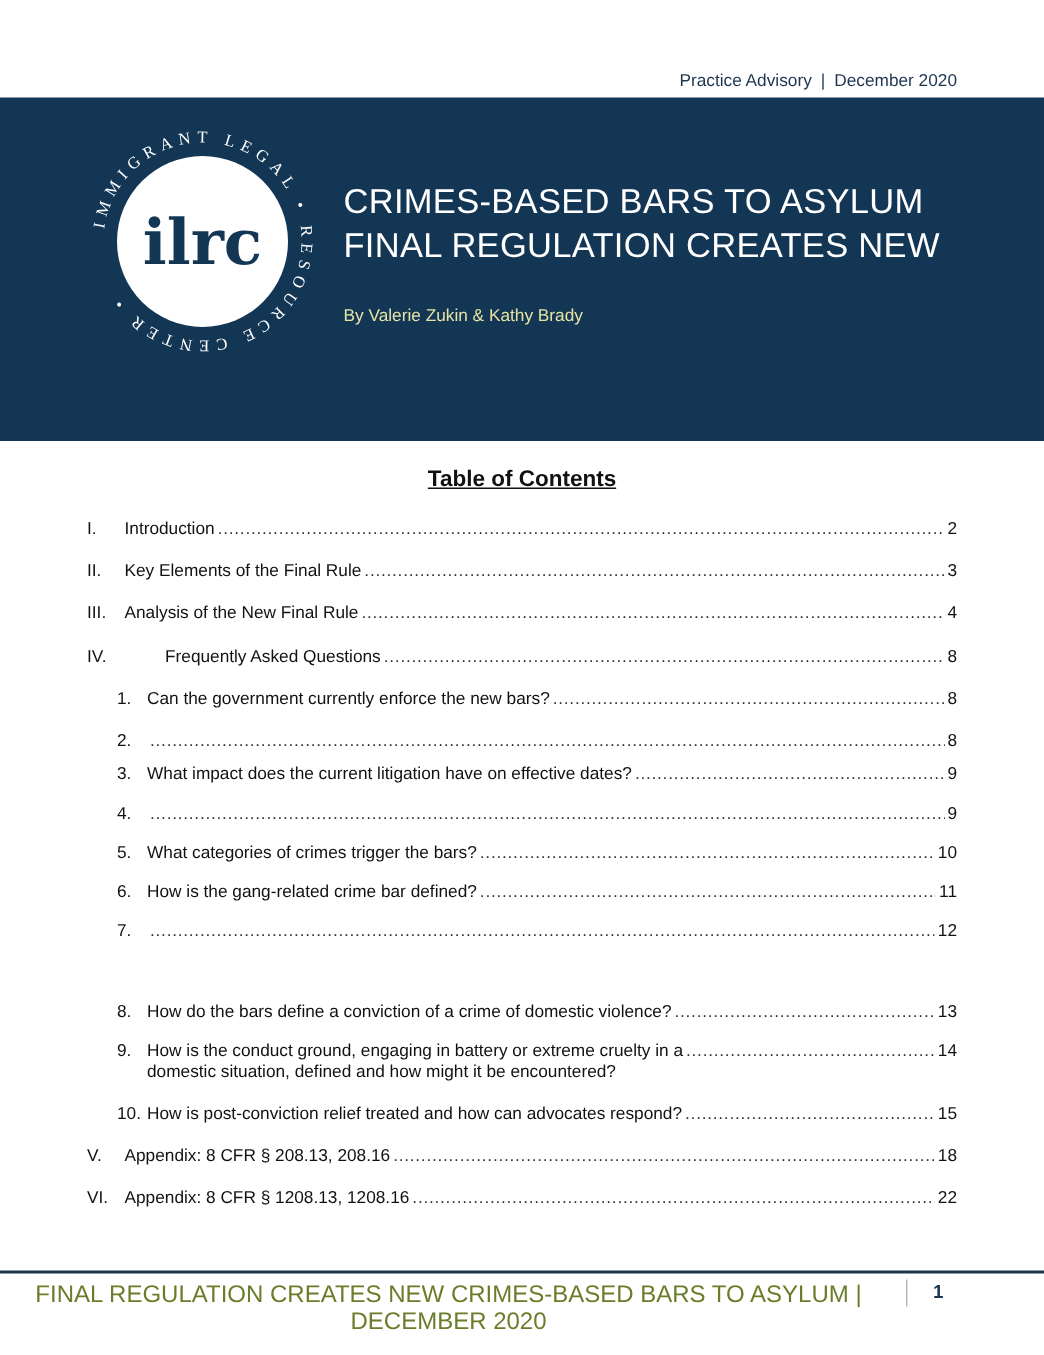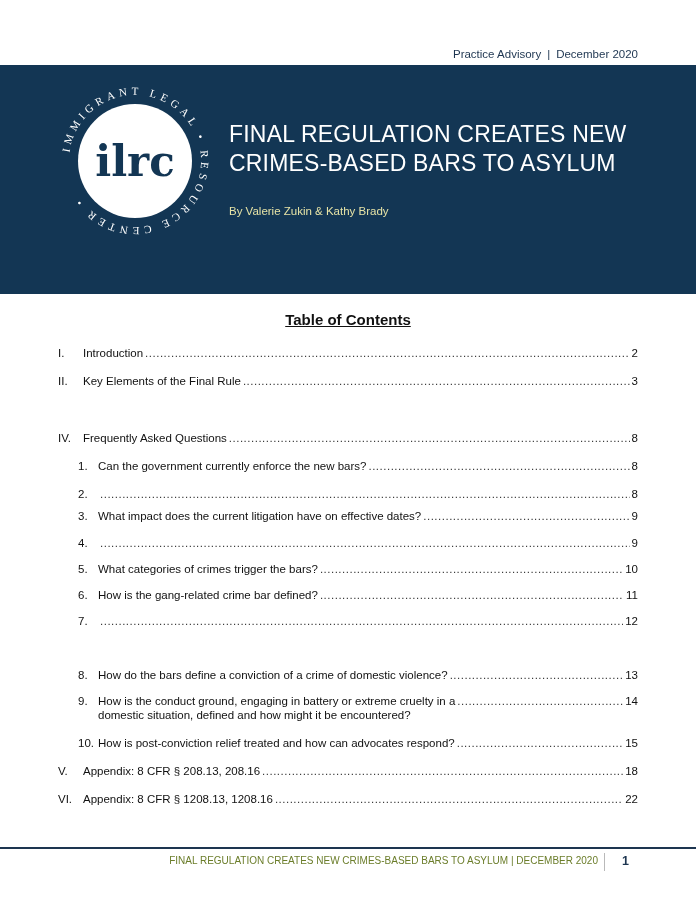--- a/index.html
+++ b/index.html
@@ -49,21 +49,21 @@
   }
   .entry .dots::after {
     content: "........................................................................................................................................................................................................................................................";
   }
   .entry .page { flex: 0 0 auto; text-align: right; }
   .footer-rule {
     position: absolute; left: 0; top: 847px; width: 696px; height: 2px; background: #1d3550;
   }
   .footer-text {
     position: absolute; top: 855px; right: 98px;
-    font-size: 10px; color: #6b7d2a; text-align: center;
+    font-size: 16px; color: #6b7d2a; text-align: center;
   }
   .footer-bar {
     position: absolute; top: 853px; left: 604px; width: 1px; height: 18px; background: #b9b9b9;
   }
   .footer-page {
     position: absolute; top: 854px; left: 622px;
     font-size: 12.5px; font-weight: bold; color: #1d3550;
   }
 </style>
 </head>
@@ -80,22 +80,22 @@
     <path id="ringpath" d="M77,77 m-66,0 a66,66 0 1,1 132,0 a66,66 0 1,1 -132,0"></path>
   </defs>
   <circle cx="77" cy="77" r="57" fill="#ffffff"></circle>
   <text font-family="Liberation Serif, serif" font-size="11" fill="#ffffff" letter-spacing="4.2">
     <textPath href="#ringpath" startOffset="2%">IMMIGRANT LEGAL • RESOURCE CENTER •</textPath>
   </text>
   <text x="77" y="92" text-anchor="middle" font-family="DejaVu Serif, serif" font-weight="bold" font-size="42" fill="#133654">ilrc</text>
 </svg>
 
 <div class="title">
+  <div>CRIMES-BASED BARS TO ASYLUM</div>
   <div>FINAL REGULATION CREATES NEW</div>
-  <div>CRIMES-BASED BARS TO ASYLUM</div>
 </div>
 <div class="authors">By Valerie Zukin &amp; Kathy Brady</div>
 
 <div class="toc-heading">Table of Contents</div>
 
 <div class="toc">
 
   <div class="entry" style="left:58px; top:346px; width:580px;">
     <span class="num" style="width:25px;">I.</span>
     <span class="body">
@@ -105,21 +105,29 @@
       </span>
   </div>
   <div class="entry" style="left:58px; top:374px; width:580px;">
     <span class="num" style="width:25px;">II.</span>
     <span class="body">
         <span class="text">Key Elements of the Final Rule</span>
         <span class="dots"></span>
         <span class="page">3</span>
       </span>
   </div>
-  <div class="entry" style="left:58px; top:431px; width:580px;">
+  <div class="entry" style="left:58px; top:402px; width:580px;">
+    <span class="num" style="width:25px;">III.</span>
+    <span class="body">
+        <span class="text">Analysis of the New Final Rule</span>
+        <span class="dots"></span>
+        <span class="page">4</span>
+      </span>
+  </div>
+  <div class="entry" style="left:58px; top:431px; width:580px;gap:27px;">
     <span class="num" style="width:25px;">IV.</span>
     <span class="body">
         <span class="text">Frequently Asked Questions</span>
         <span class="dots"></span>
         <span class="page">8</span>
       </span>
   </div>
 
   <div class="entry" style="left:78px; top:459px; width:560px;">
     <span class="num" style="width:20px;">1.</span>

